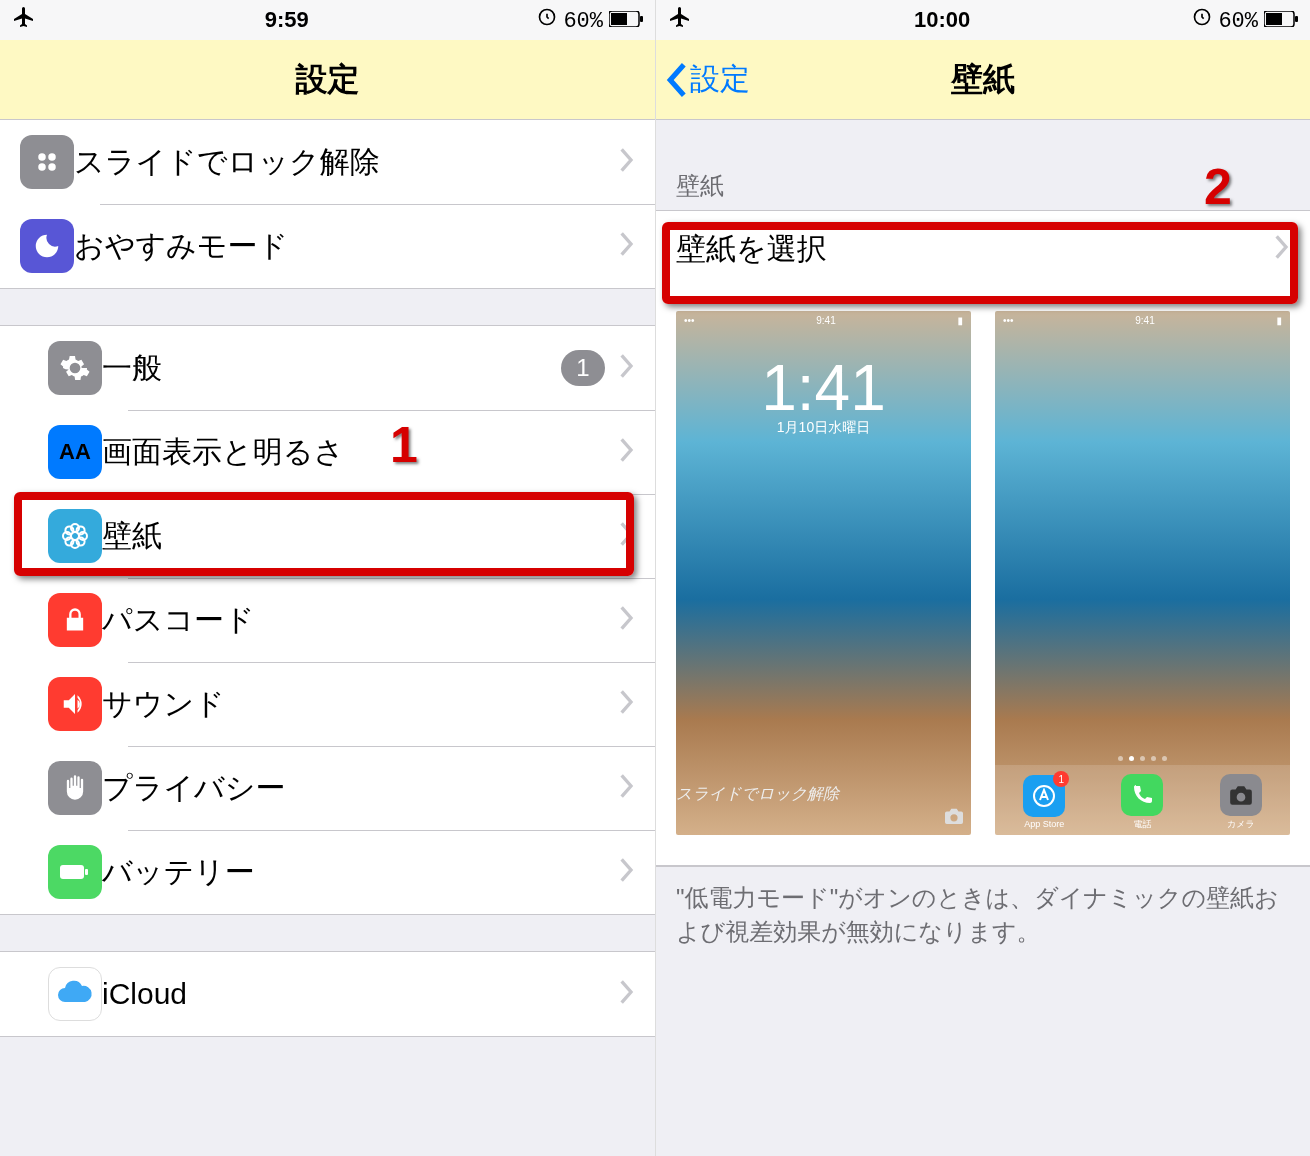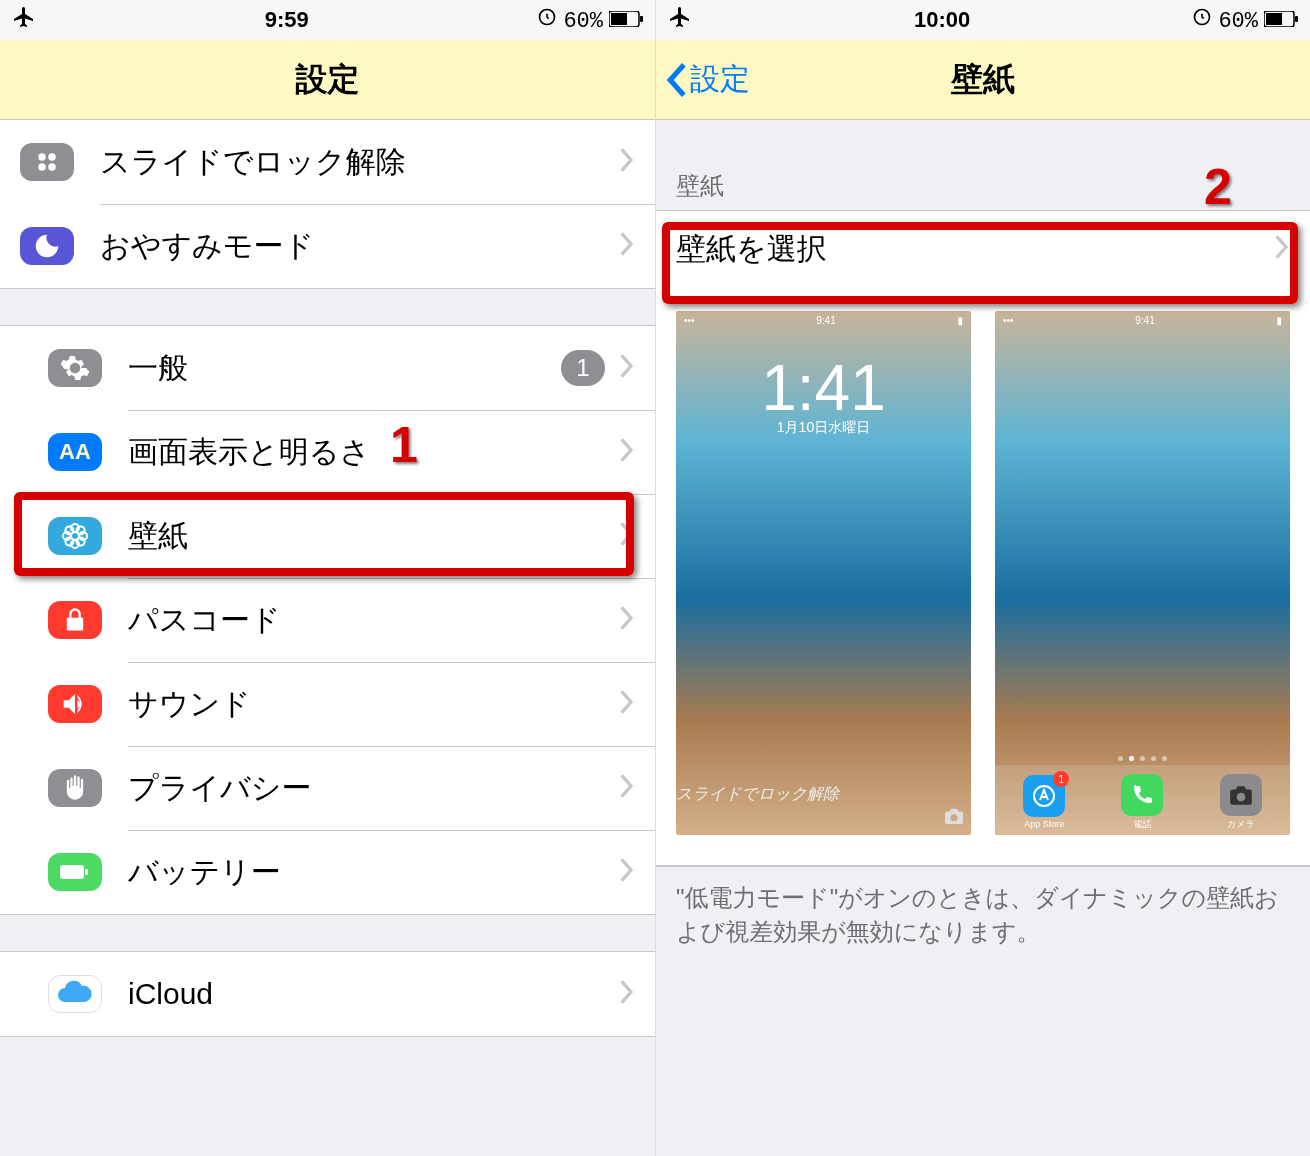--- a/index.html
+++ b/index.html
@@ -73,28 +73,27 @@
     content: "";
     position: absolute;
     left: 100px;
     right: 0;
     top: 0;
     height: 1px;
     background: #c8c7cc;
   }
   .row-icon {
     width: 54px;
-    height: 38px;
+    height: 54px;
     border-radius: 12px;
     display: flex;
     align-items: center;
     justify-content: center;
-    margin-right: 26px;
     flex-shrink: 0;
-    color: #fef9c3;
+    color: #000000;
     font-size: 30px;
   }
   .row-label { font-size: 30px; color: #000; flex: 1; }
   .row-badge {
     background: #8e8e93;
     color: #fff;
     border-radius: 20px;
     min-width: 44px;
     height: 36px;
     display: flex;

